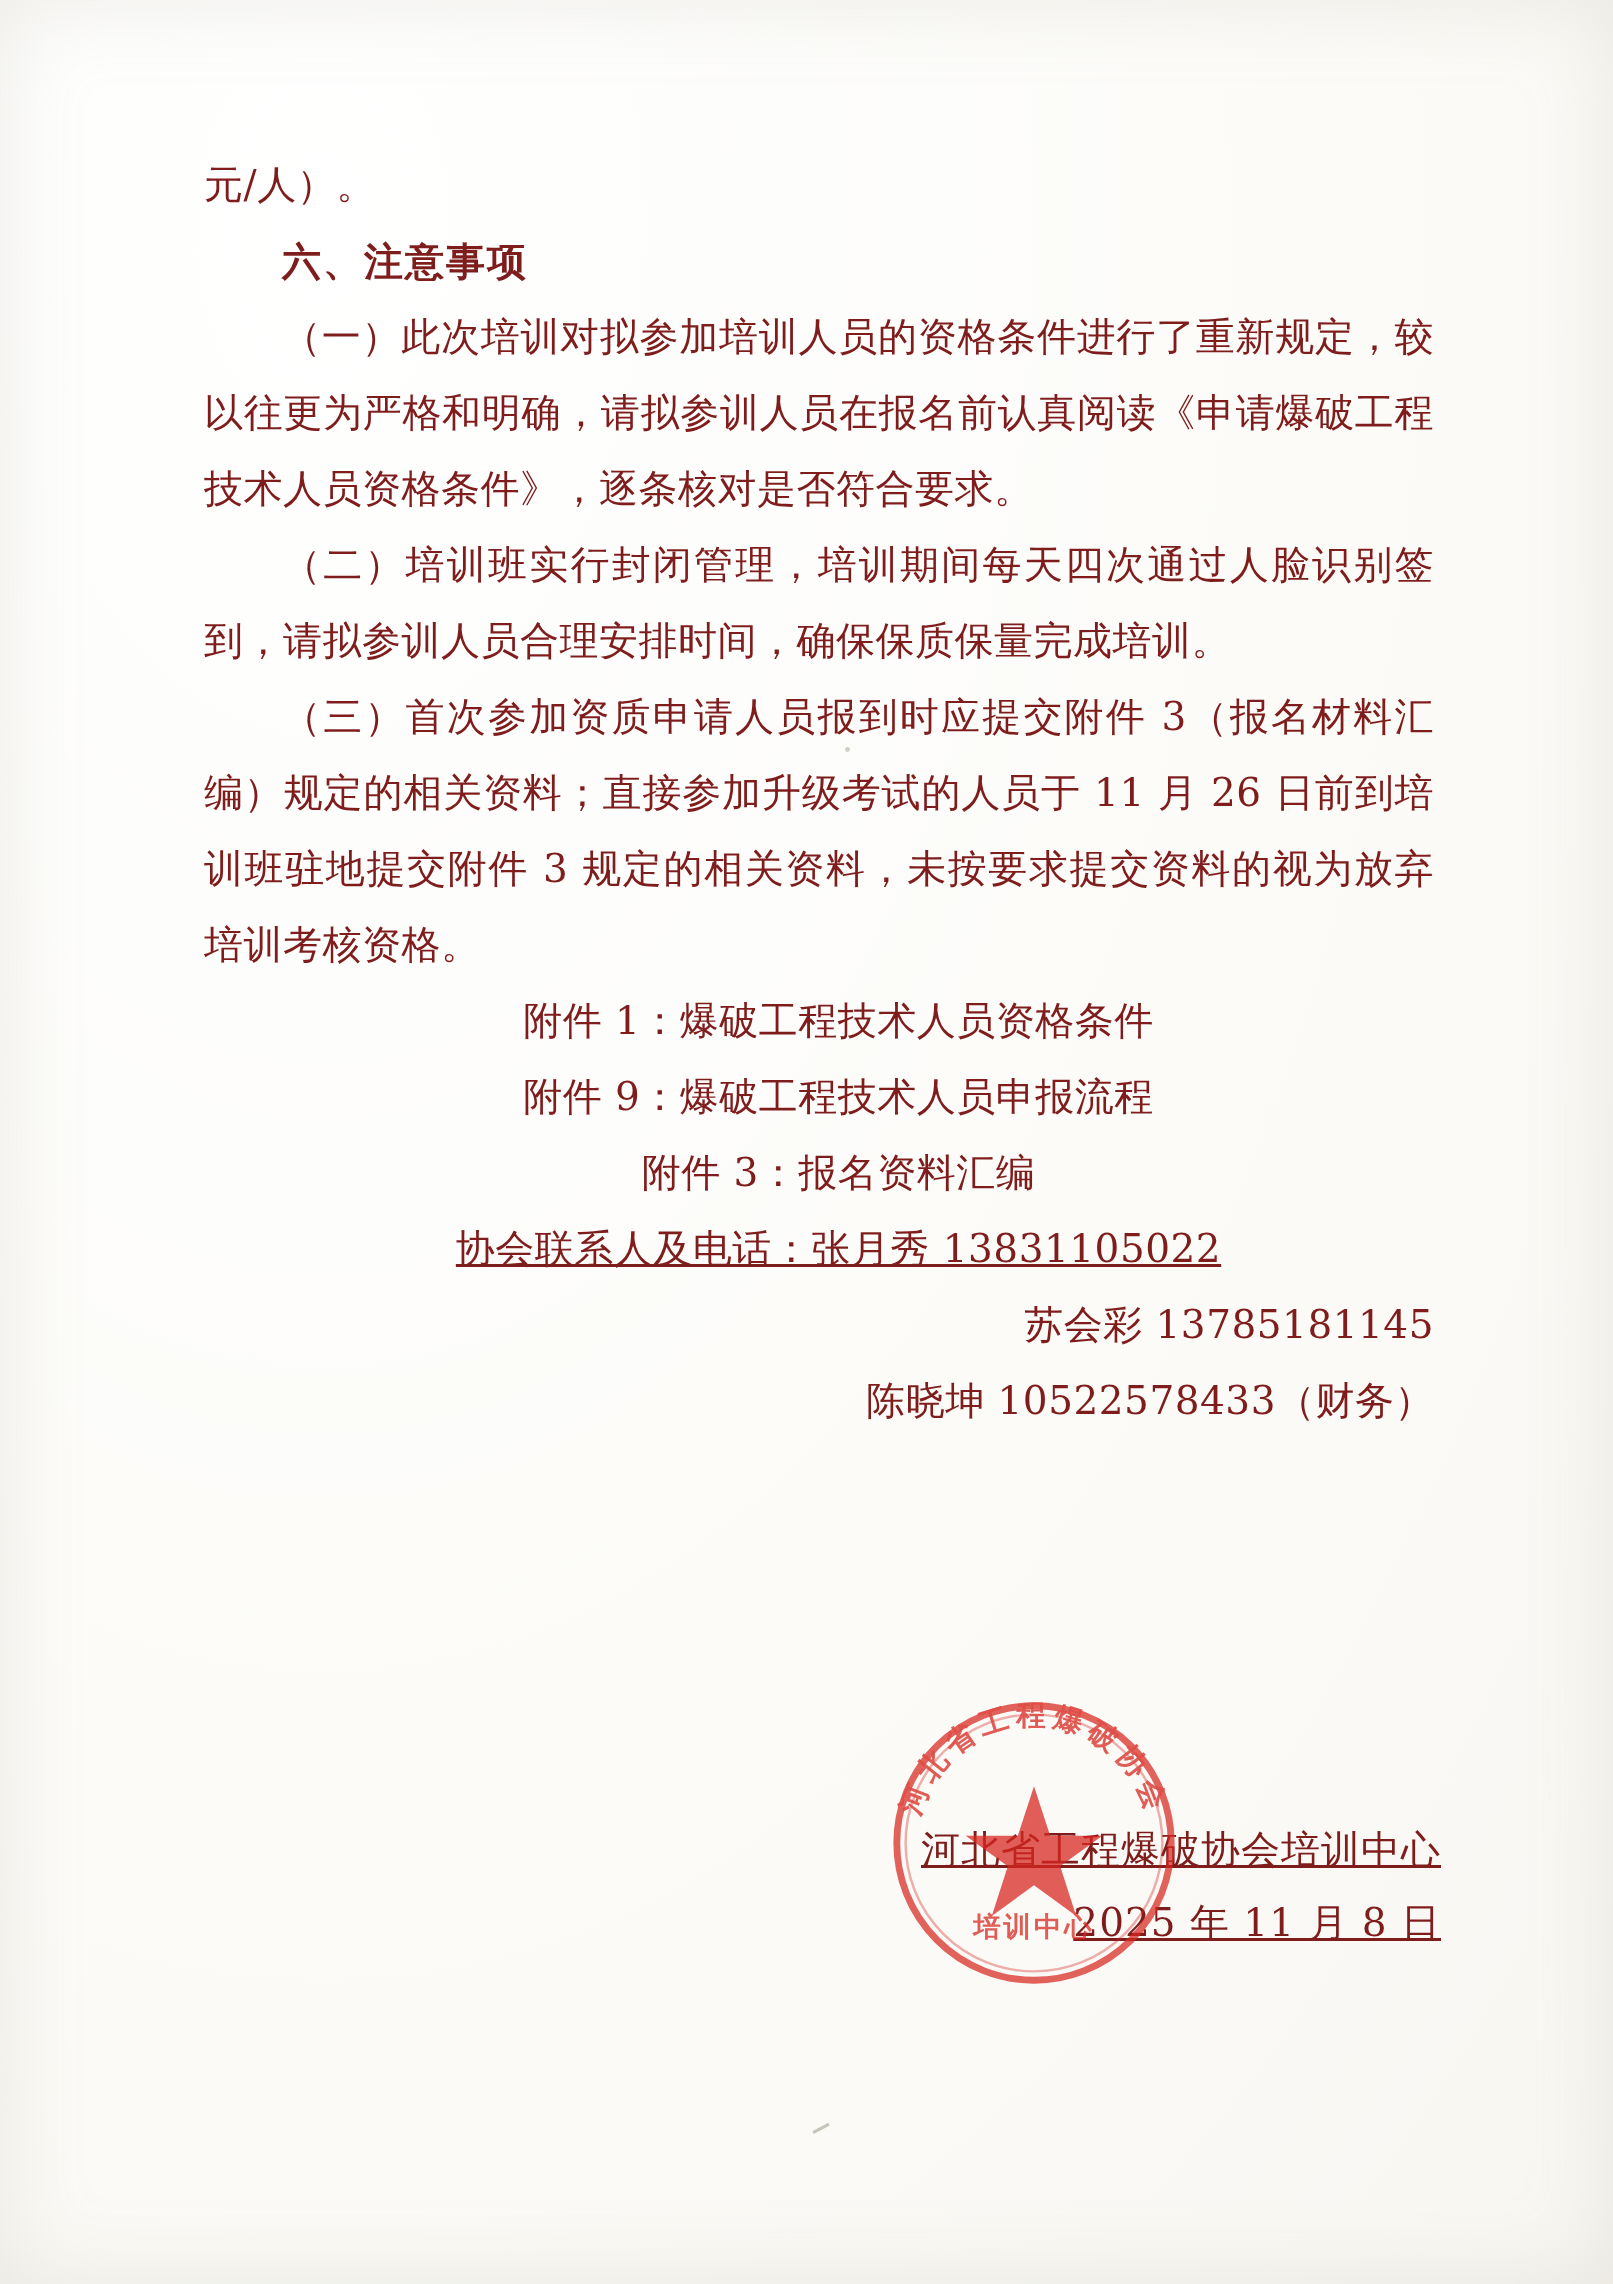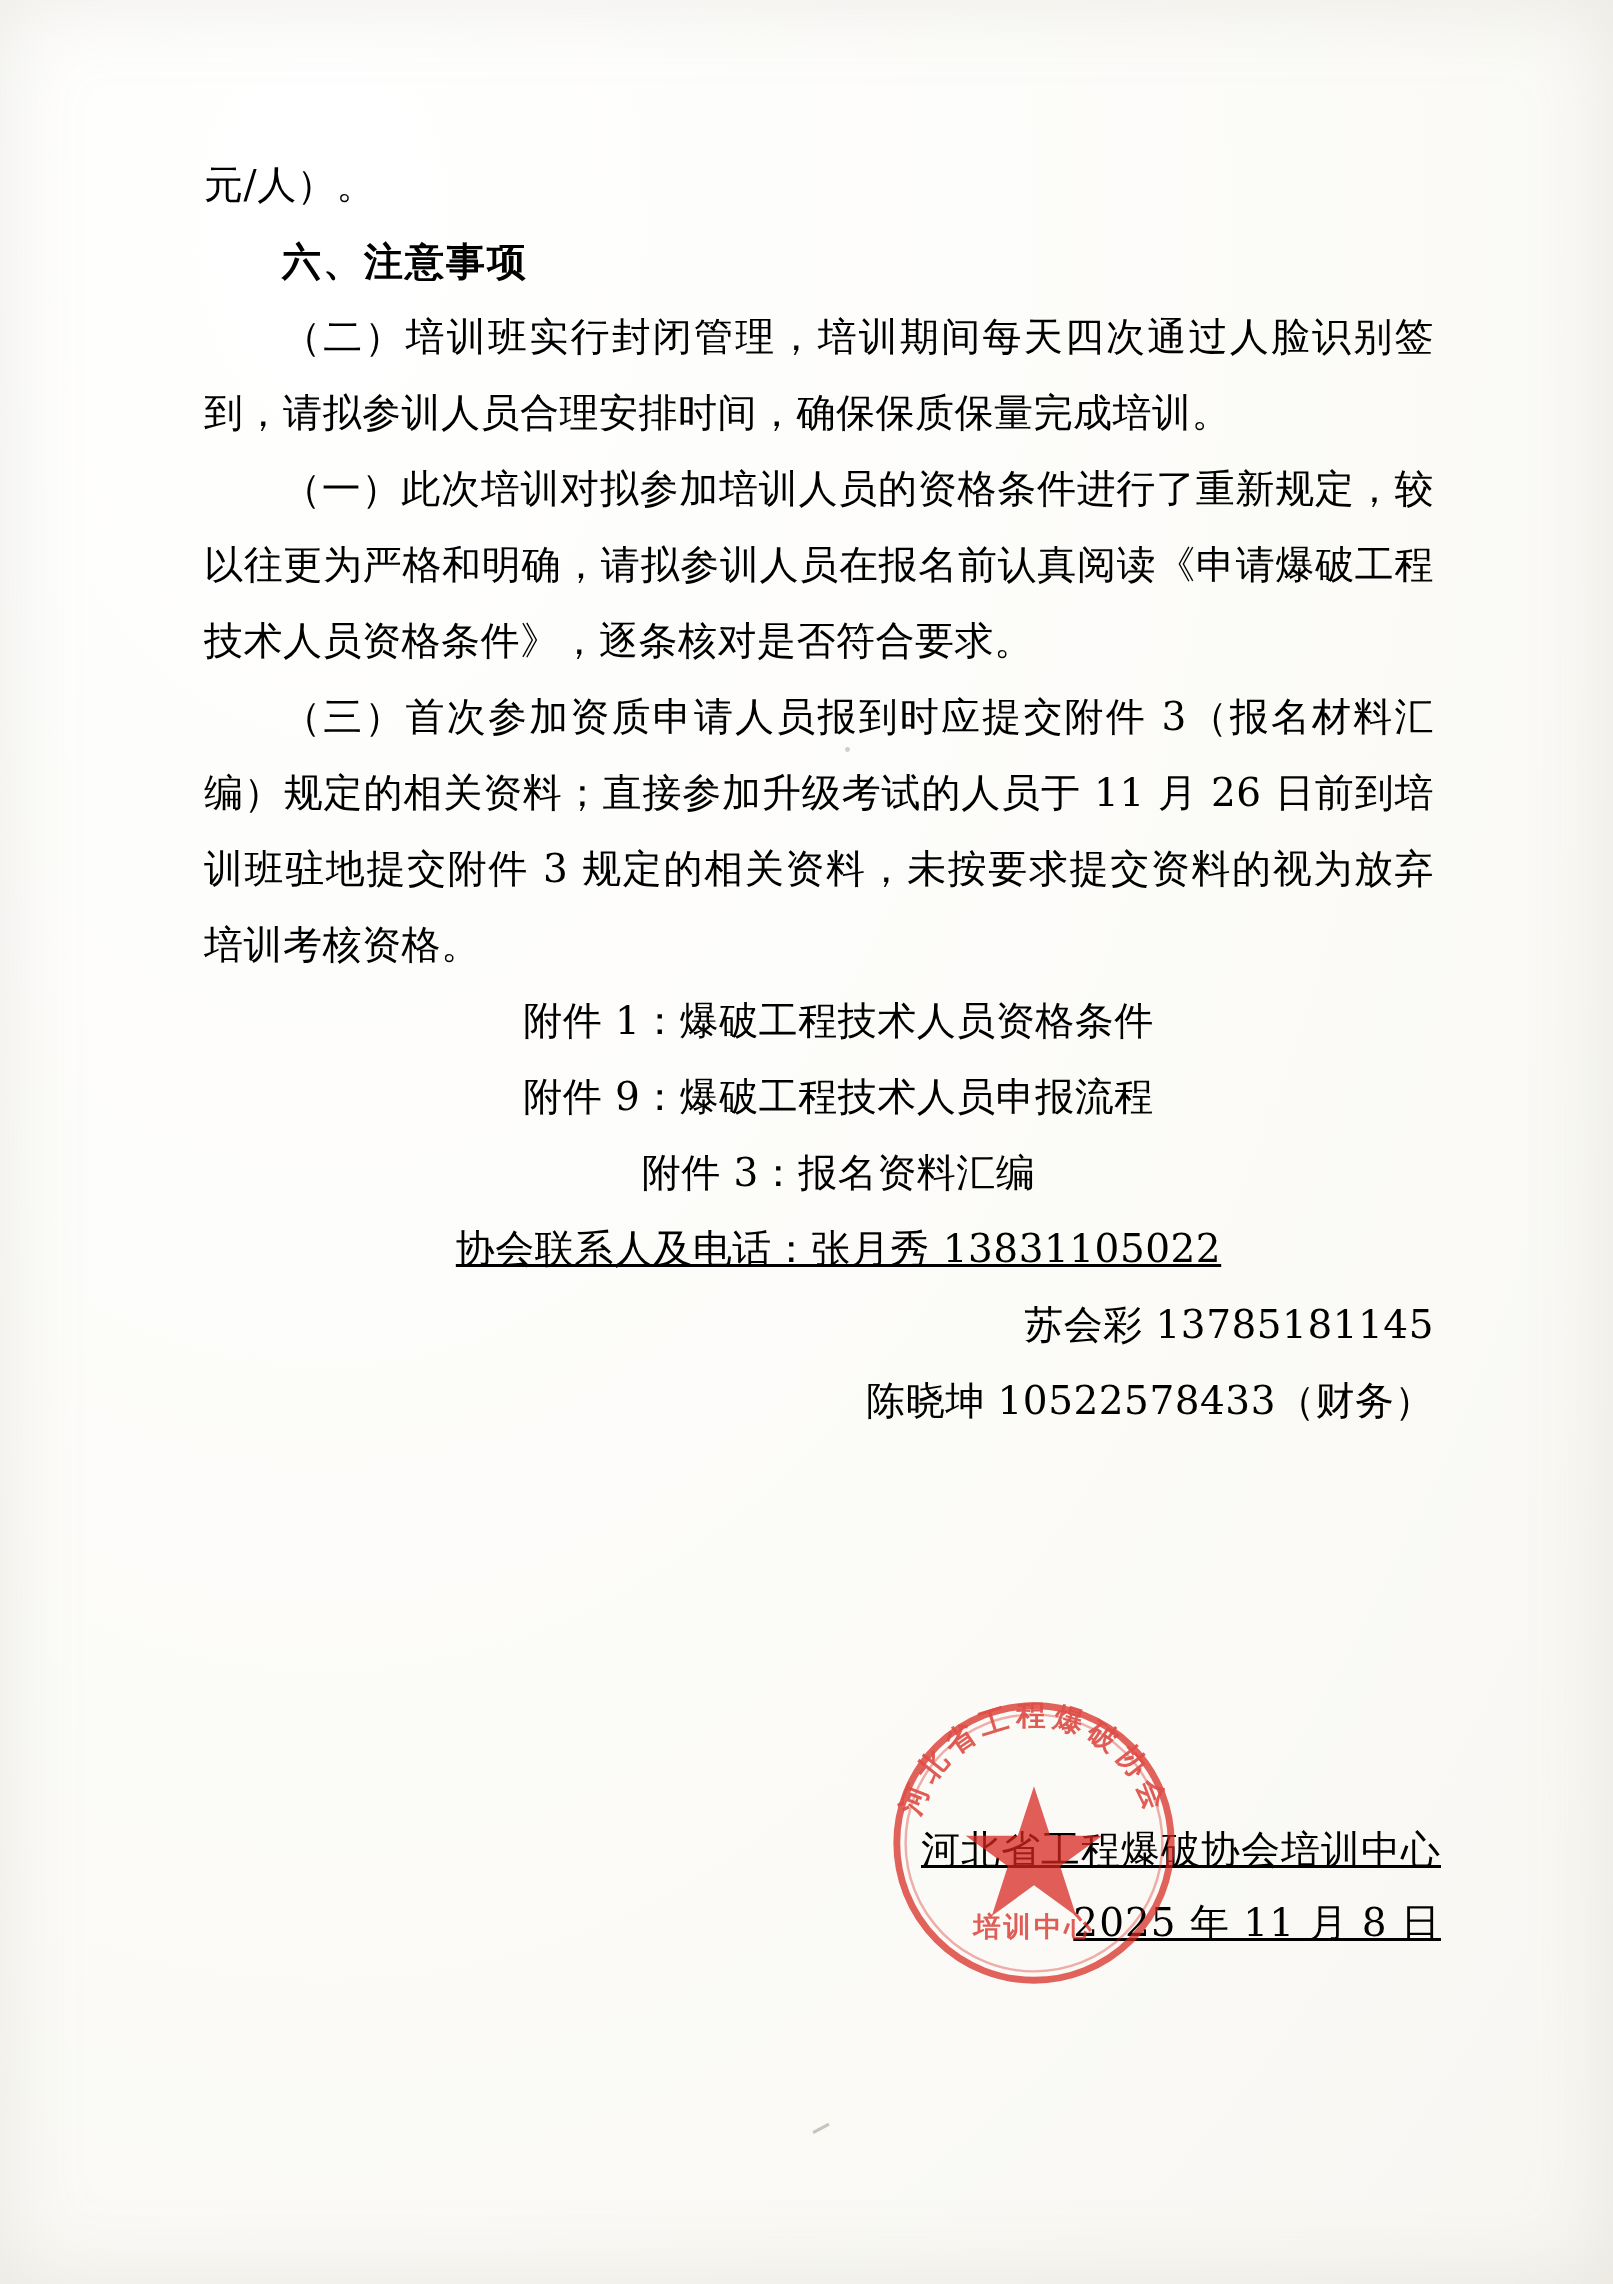--- a/index.html
+++ b/index.html
@@ -8,21 +8,21 @@
     background: #f3f2ee;
   }
   .page {
     position: relative;
     width: 1613px;
     height: 2285px;
     margin: 0 auto;
     background: #fdfdfb;
     overflow: hidden;
     font-family: "DejaVu Serif", "Liberation Serif", serif;
-    color: #000000;
+    color: #7f1d1d;
   }
   
   .paper-tint {
     position: absolute;
     inset: 0;
     background:
       radial-gradient(ellipse at 20% 10%, rgba(255,255,255,0.9) 0%, rgba(250,249,245,0.6) 60%, rgba(243,241,234,0.55) 100%);
     pointer-events: none;
   }
   .edge-shade {
@@ -109,23 +109,23 @@
 <body>
 
 <div class="page">
   <div class="paper-tint"></div>
 
   <div class="content">
     <p>元/人）。</p>
 
     <p class="heading">六、注意事项</p>
 
+    <p class="indent2">（一）此次培训对拟参加培训人员的资格条件进行了重新规定，较以往更为严格和明确，请拟参训人员在报名前认真阅读《申请爆破工程技术人员资格条件》，逐条核对是否符合要求。</p>
+
     <p class="indent2">（二）培训班实行封闭管理，培训期间每天四次通过人脸识别签到，请拟参训人员合理安排时间，确保保质保量完成培训。</p>
-
-    <p class="indent2">（一）此次培训对拟参加培训人员的资格条件进行了重新规定，较以往更为严格和明确，请拟参训人员在报名前认真阅读《申请爆破工程技术人员资格条件》，逐条核对是否符合要求。</p>
 
     <p class="indent2">（三）首次参加资质申请人员报到时应提交附件 3（报名材料汇编）规定的相关资料；直接参加升级考试的人员于 11 月 26 日前到培训班驻地提交附件 3 规定的相关资料，未按要求提交资料的视为放弃培训考核资格。</p>
 
     <p class="attach">附件 1：爆破工程技术人员资格条件</p>
     <p class="attach">附件 9：爆破工程技术人员申报流程</p>
     <p class="attach">附件 3：报名资料汇编</p>
 
     <p class="contact">协会联系人及电话：张月秀 13831105022</p>
     <p class="contact-sub">苏会彩 13785181145</p>
     <p class="contact-sub">陈晓坤 10522578433（财务）</p>

